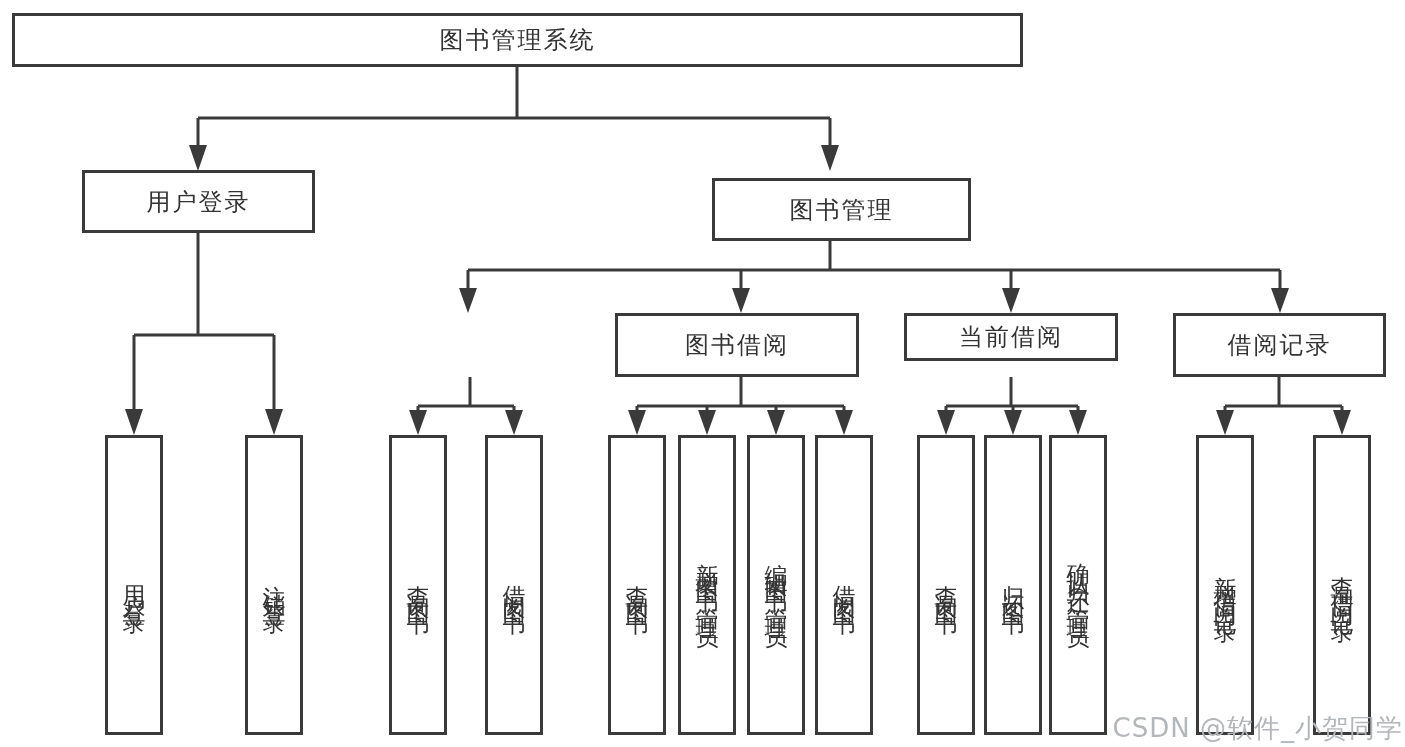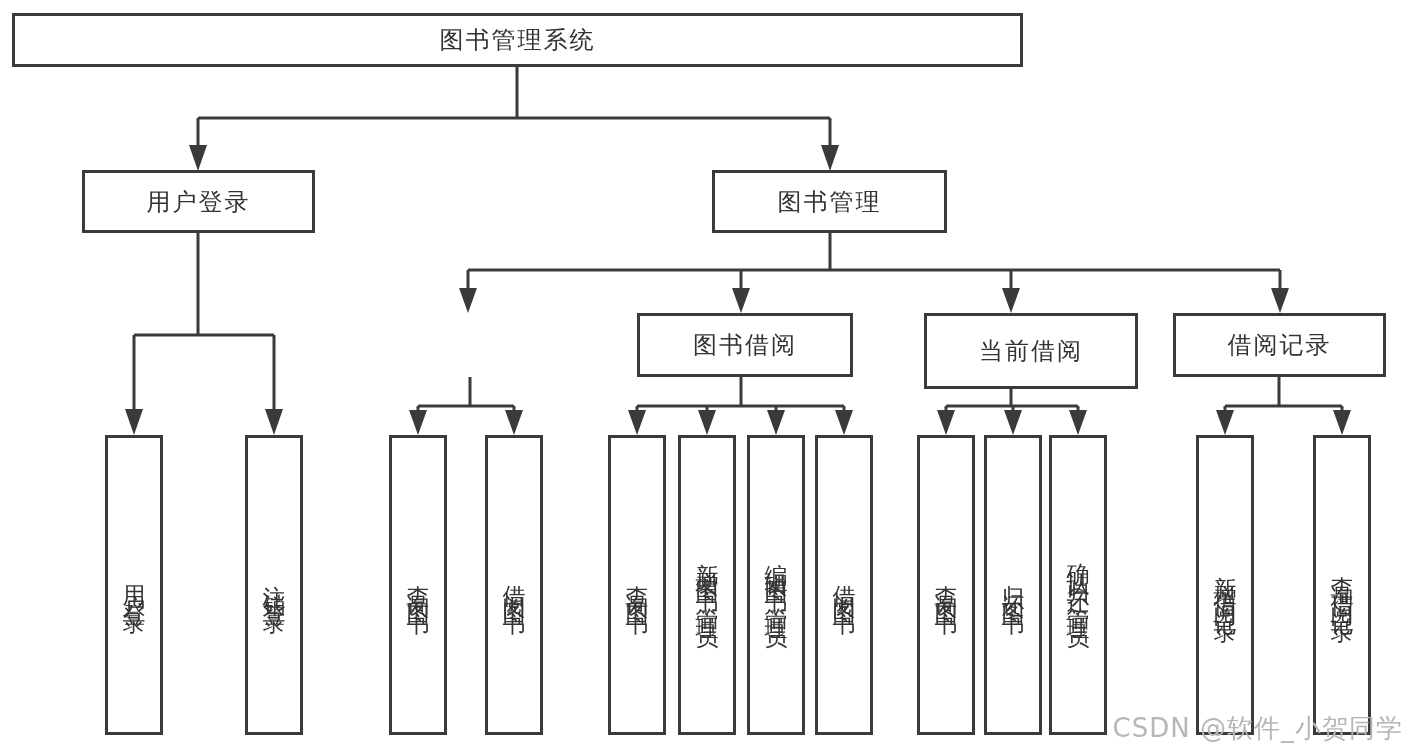--- a/index.html
+++ b/index.html
@@ -89,28 +89,28 @@
     <polygon points="1333,410 1351,410 1342,435"></polygon>
   </svg>
 
   <div class="node" style="left:12px;top:13px;width:1011px;height:54px">
     <span class="lbl">图书管理系统</span>
   </div>
 
   <div class="node" style="left:82px;top:170px;width:233px;height:63px">
     <span class="lbl">用户登录</span>
   </div>
-  <div class="node" style="left:712px;top:170px;width:235px;height:63px">
+  <div class="node" style="left:712px;top:178px;width:259px;height:63px">
     <span class="lbl">图书管理</span>
   </div>
 
-  <div class="node" style="left:637px;top:313px;width:216px;height:64px">
+  <div class="node" style="left:615px;top:313px;width:244px;height:64px">
     <span class="lbl">图书借阅</span>
   </div>
-  <div class="node" style="left:924px;top:313px;width:214px;height:76px">
+  <div class="node" style="left:904px;top:313px;width:214px;height:48px">
     <span class="lbl">当前借阅</span>
   </div>
   <div class="node" style="left:1173px;top:313px;width:213px;height:64px">
     <span class="lbl">借阅记录</span>
   </div>
 
   <div class="node leaf" style="left:105px">
     <span class="lbl">用户登录</span>
   </div>
   <div class="node leaf" style="left:245px">

